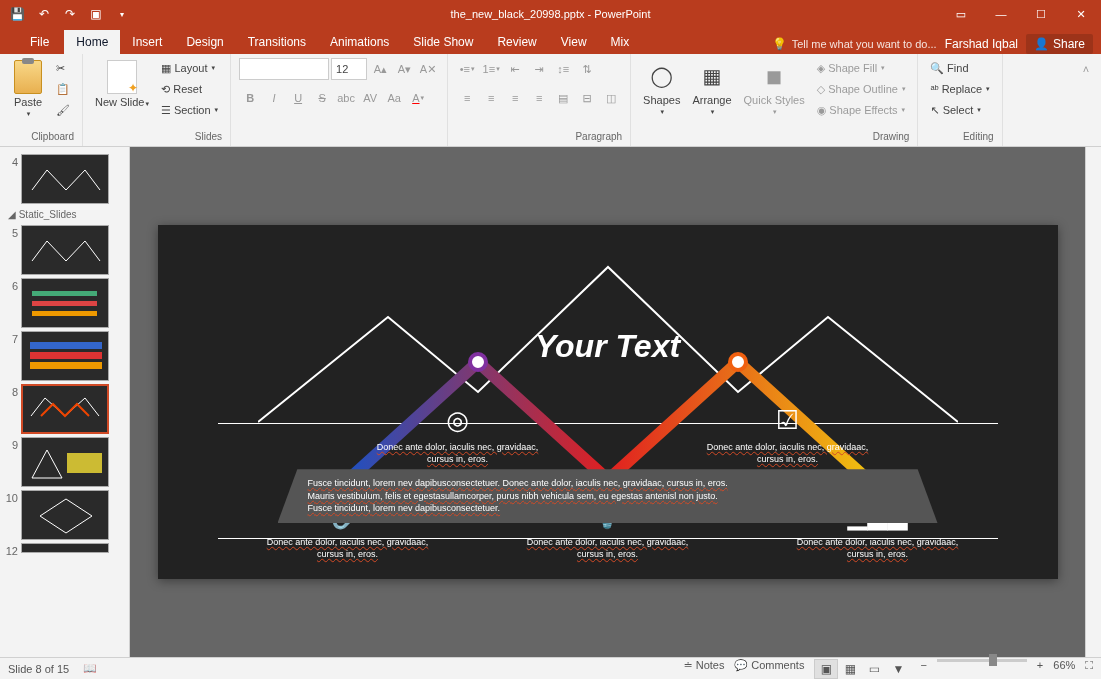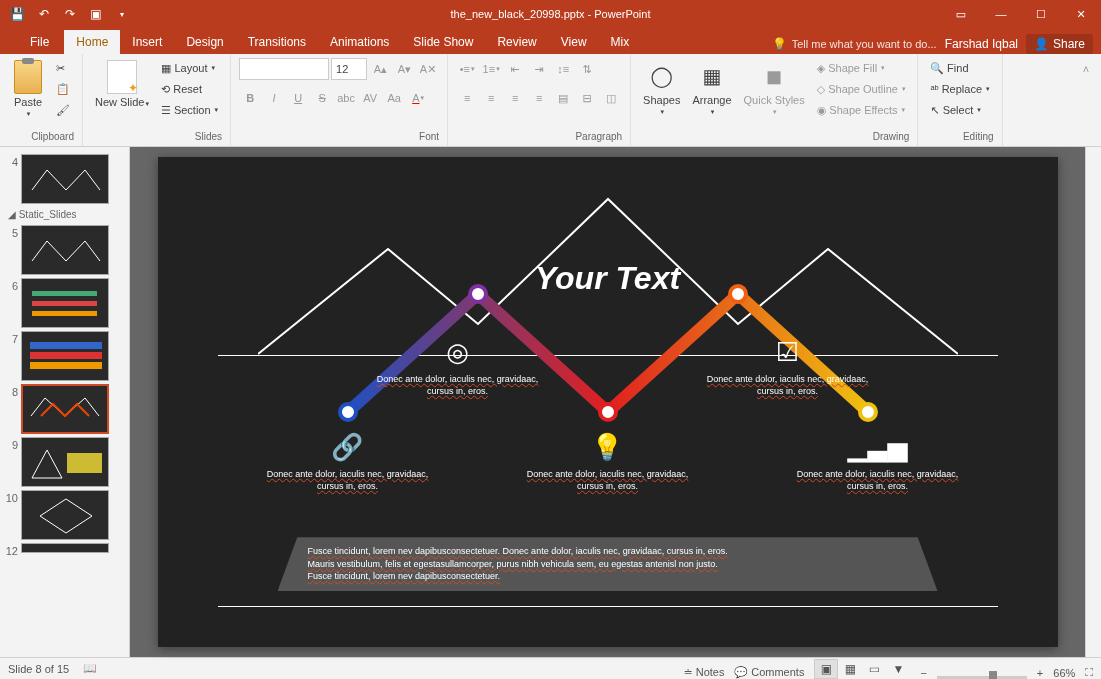--- a/index.html
+++ b/index.html
@@ -5,21 +5,21 @@
 *{margin:0;padding:0;box-sizing:border-box;font-family:"Segoe UI",Arial,sans-serif}
 body{background:#fff;width:1101px;height:679px;overflow:hidden;user-select:none}
 .titlebar{height:28px;background:#b93c1e;display:flex;align-items:center;color:#fff;font-size:11px}
 .qat{display:flex;gap:2px;padding:0 6px;align-items:center}
 .qat-btn{width:24px;height:24px;display:flex;align-items:center;justify-content:center;cursor:pointer;font-size:12px}
 .title-center{position:absolute;left:50%;transform:translateX(-50%);font-size:11px}
 .win-controls{margin-left:auto;display:flex}
 .win-btn{width:40px;height:28px;display:flex;align-items:center;justify-content:center;cursor:pointer}
 .menubar{height:26px;background:#b93c1e;display:flex;align-items:flex-end;color:#fff;font-size:12px;padding-left:15px}
 .tab{padding:5px 12px;cursor:pointer}
-.tab.active{background:#f3f3f3;color:#a16207}
+.tab.active{background:#f3f3f3;color:#0f172a}
 .tab.file{padding:5px 15px}
 .menubar-right{margin-left:auto;display:flex;align-items:center;padding-right:8px;gap:8px}
 .tell-me{display:flex;align-items:center;gap:4px;opacity:.85;font-size:11px}
 .lightbulb{font-size:12px}
 .share-btn{background:rgba(0,0,0,.15);padding:3px 8px;border-radius:2px;display:flex;align-items:center;gap:4px}
 .ribbon{height:93px;background:#f3f3f3;border-bottom:1px solid #d0d0d0;display:flex;font-size:11px;color:#444}
 .group{border-right:1px solid #e0e0e0;padding:4px 8px 2px;display:flex;flex-direction:column}
 .group-content{flex:1;display:flex;gap:4px;align-items:flex-start}
 .group-label{text-align:right;font-size:10px;color:#666;padding:2px 0}
 .big-btn{display:flex;flex-direction:column;align-items:center;justify-content:center;padding:2px 4px;cursor:pointer;gap:2px;min-width:40px}
@@ -33,35 +33,35 @@
 .dd{font-size:7px;margin-left:1px}
 .body-area{height:510px;display:flex;background:#e6e6e6}
 .slide-panel{width:130px;background:#f3f3f3;border-right:1px solid #d0d0d0;overflow-y:auto;padding:4px 8px 4px 4px;position:relative}
 .section-hdr{font-size:10px;color:#666;padding:2px 4px;display:flex;align-items:center;gap:3px}
 .thumb-row{display:flex;align-items:flex-start;gap:3px;margin:3px 0}
 .thumb-num{width:14px;text-align:right;font-size:11px;color:#666;padding-top:2px}
 .thumb{width:88px;height:50px;background:#2a2a2a;border:1px solid #aaa;cursor:pointer;position:relative;overflow:hidden}
 .thumb.selected{border:2px solid #d04a26}
 .scrollbar-v{width:16px;background:#f3f3f3;border-left:1px solid #d0d0d0}
 .editor{flex:1;background:#666;display:flex;align-items:center;justify-content:center;position:relative}
-.slide{width:900px;height:490px;background:#222;position:relative;overflow:hidden;box-shadow:0 2px 10px rgba(0,0,0,.4)}
+.slide{width:900px;height:354px;background:#222;position:relative;overflow:hidden;box-shadow:0 2px 10px rgba(0,0,0,.4)}
 .slide-bg-lines{position:absolute;inset:0;opacity:.25}
 .mountain{position:absolute;left:50%;top:32px;transform:translateX(-50%)}
 .slide-title{position:absolute;left:50%;top:105px;transform:translateX(-50%);color:#fff;font-size:32px;font-weight:700;font-style:italic;font-family:Impact,Arial;text-align:center;line-height:1.05}
 .zigzag{position:absolute;left:50%;top:115px;transform:translateX(-50%)}
 .node-dot{fill:#fff;stroke-width:4}
 .icon-item{position:absolute;text-align:center;color:#fff;width:180px}
 .icon-sym{font-size:26px;margin-bottom:6px}
 .icon-txt{font-size:9px;line-height:1.3}
 .underline-red{text-decoration:underline;text-decoration-color:#d04a26;text-decoration-style:wavy}
 .footer-box{position:absolute;left:120px;right:120px;bottom:56px;background:#555;padding:8px 30px;text-align:left;color:#fff;font-size:9px;line-height:1.4;clip-path:polygon(3% 0,97% 0,100% 100%,0 100%)}
 .hr-line{position:absolute;left:60px;right:60px;height:1px;background:#fff}
 .statusbar{height:22px;background:#f3f3f3;border-top:1px solid #d0d0d0;display:flex;align-items:center;font-size:11px;color:#555;padding:0 8px}
 .status-left{display:flex;gap:14px;align-items:center}
-.status-right{margin-left:auto;display:flex;align-items:flex-end;gap:10px}
+.status-right{margin-left:auto;display:flex;align-items:flex-start;gap:10px}
 .view-btns{display:flex;gap:0}
 .view-btn{width:24px;height:20px;display:flex;align-items:center;justify-content:center;cursor:pointer;border:1px solid transparent;font-size:12px}
 .view-btn.active{background:#e0e0e0;border-color:#ccc}
 .zoom-slider{width:90px;height:3px;background:#ccc;position:relative}
 .zoom-thumb{position:absolute;width:8px;height:12px;background:#888;top:-5px;left:58%}
 .paste-icon{width:28px;height:34px;background:linear-gradient(#f8d888,#e8b050);border:1px solid #c89020;border-radius:2px;position:relative}
 .paste-icon::before{content:"";position:absolute;top:-3px;left:7px;width:12px;height:6px;background:#888;border-radius:2px}
 .newslide-icon{width:30px;height:34px;background:#fff;border:1px solid #ccc;position:relative}
 .newslide-icon::after{content:"✦";position:absolute;bottom:-2px;right:-2px;color:#f0a020;font-size:12px}
 </style>
@@ -165,21 +165,20 @@
           </div>
         <div class="icon-btn">abc</div>
         <div class="icon-btn">AV</div>
         <div class="icon-btn">Aa</div>
         <div class="icon-btn">
             <u style="text-decoration-color:red">A</u>
             <span class="dd">▾</span>
           </div>
       </div>
     </div>
-    <div class="group-label">Font</div>
   </div>
 
   <div class="group" style="min-width:170px">
     <div class="group-content" style="flex-direction:column">
       <div class="font-row">
         <div class="icon-btn">•≡<span class="dd">▾</span></div>
         <div class="icon-btn">1≡<span class="dd">▾</span></div>
         <div class="icon-btn">⇤</div>
         <div class="icon-btn">⇥</div>
         <div class="icon-btn">↕≡</div>

